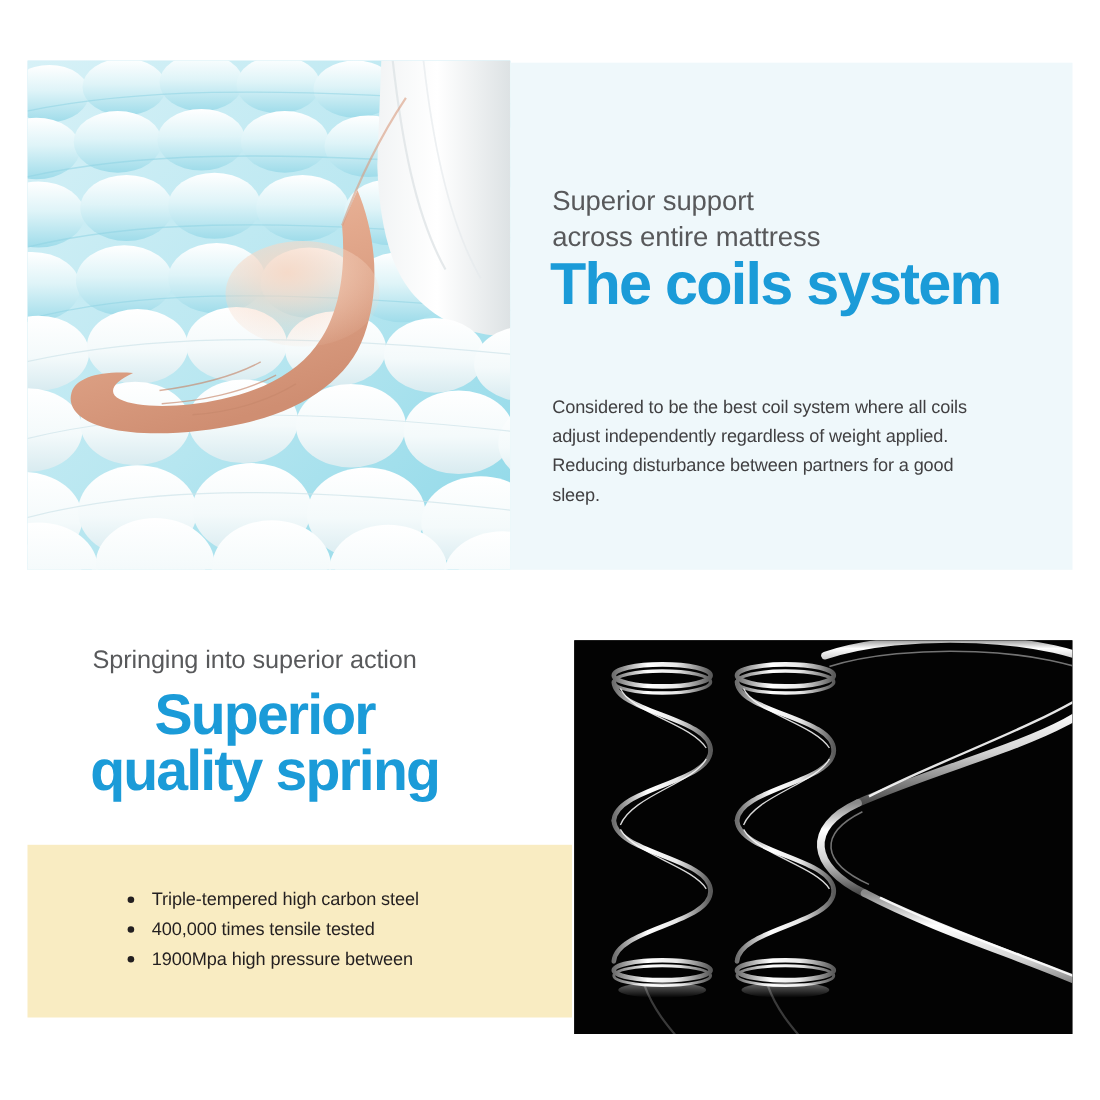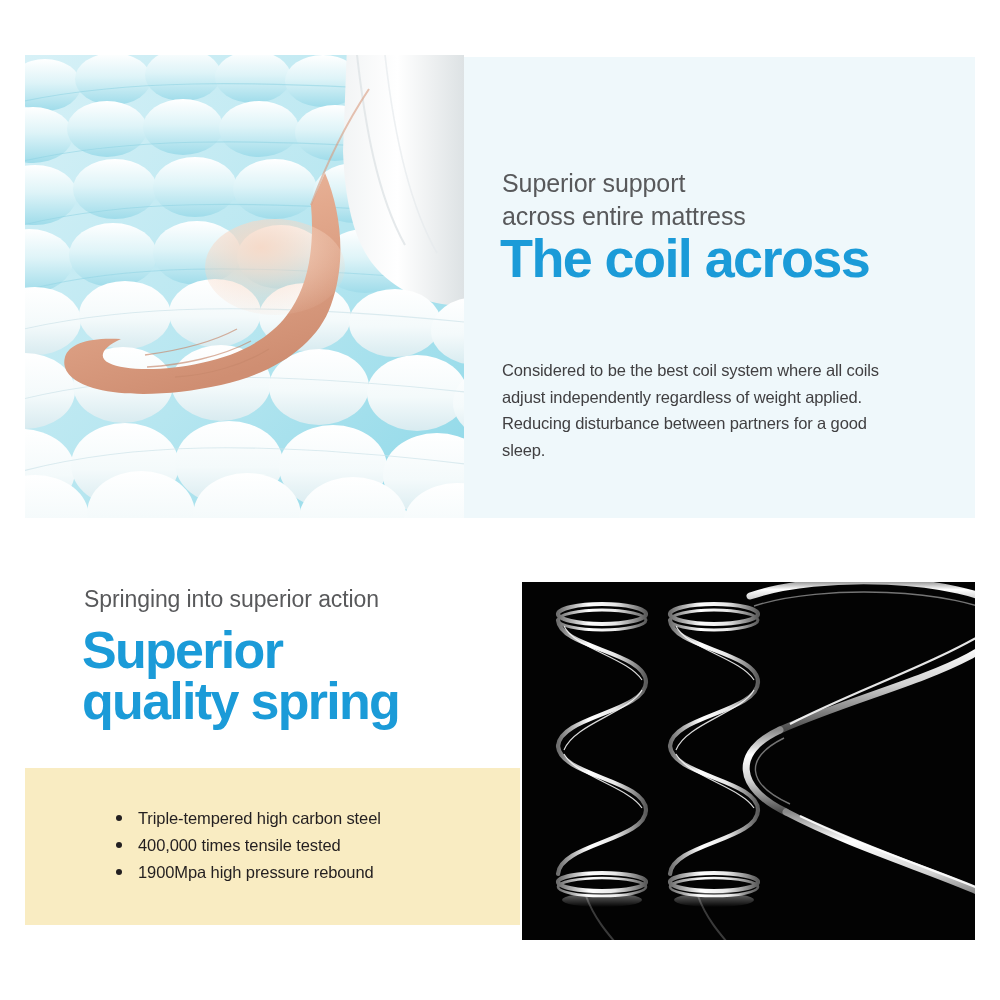--- a/index.html
+++ b/index.html
@@ -93,20 +93,21 @@
   .bottom-headline {
     position: absolute;
     left: 82px;
     top: 625px;
     font-size: 52px;
     font-weight: bold;
     color: #1b9bd8;
     letter-spacing: -1.7px;
     line-height: 0.98;
     white-space: pre-line;
+    text-align: center;
   }
 
   .features-panel {
     position: absolute;
     left: 25px;
     top: 768px;
     width: 495px;
     height: 157px;
     background: #f9ecc2;
   }
@@ -298,34 +299,34 @@
         <ellipse cx="252" cy="56" rx="54" ry="42" fill="url(#podWhite)"></ellipse>
         <ellipse cx="358" cy="60" rx="54" ry="42" fill="url(#podWhite)"></ellipse>
         <ellipse cx="462" cy="66" rx="54" ry="42" fill="url(#podWhite)"></ellipse>
       </g>
     </svg>
   </div>
 
   <div class="top-text-panel">
     <div class="eyebrow">Superior support
 across entire mattress</div>
-    <div class="headline-blue">The coil across</div>
+    <div class="headline-blue">The coils system</div>
     <p class="body-copy">Considered to be the best coil system where all coils adjust independently regardless of weight applied. Reducing disturbance between partners for a good sleep.</p>
   </div>
 
   <div class="bottom-eyebrow">Springing into superior action</div>
 
   <div class="bottom-headline">Superior
 quality spring</div>
 
   <div class="features-panel">
     <ul class="features-list">
       <li>Triple-tempered high carbon steel</li>
       <li>400,000 times tensile tested</li>
-      <li>1900Mpa high pressure rebound</li>
+      <li>1900Mpa high pressure between</li>
     </ul>
   </div>
 
   <div class="spring-photo">
     <svg viewBox="0 0 453 358" preserveAspectRatio="xMidYMid slice" aria-hidden="true">
       <defs>
         <linearGradient id="wireGrad" x1="0" y1="0" x2="1" y2="0">
           <stop offset="0%" stop-color="#6e6e6e"></stop>
           <stop offset="35%" stop-color="#ffffff"></stop>
           <stop offset="65%" stop-color="#e8e8e8"></stop>

